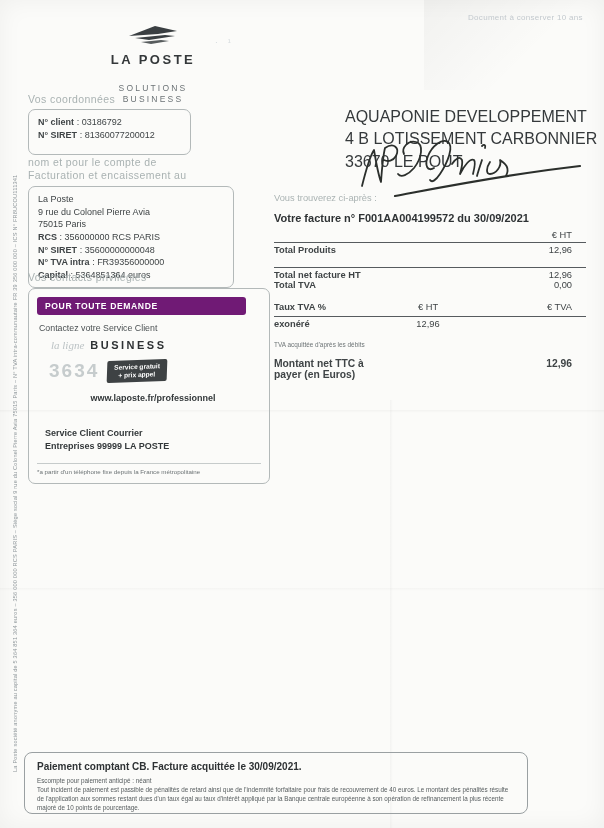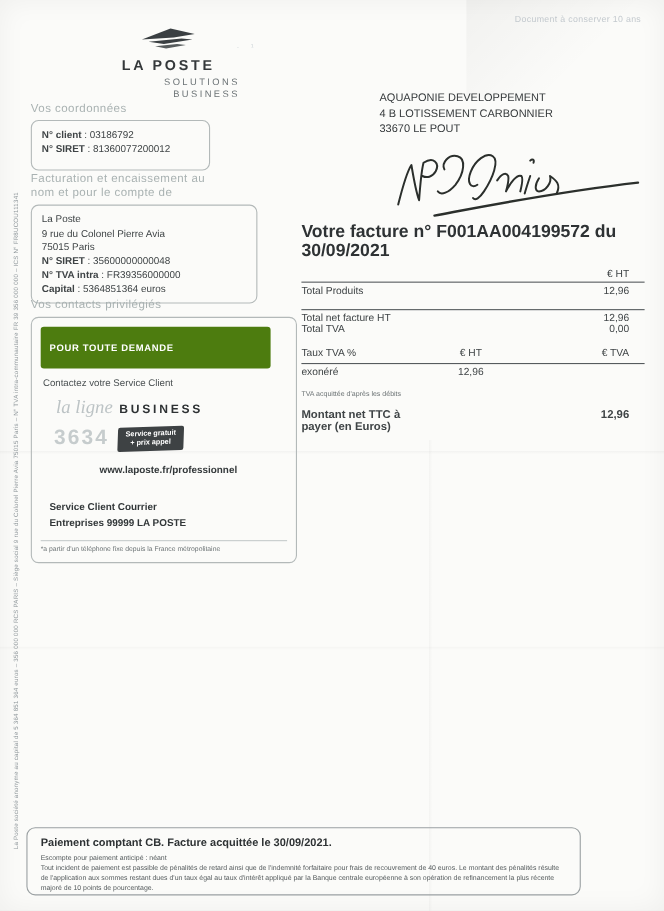--- a/index.html
+++ b/index.html
@@ -31,67 +31,67 @@
   .side-note {
     position:absolute; left:12px; top:772px; width:678px; height:10px;
     transform:rotate(-90deg); transform-origin:left top;
     font-size:5.6px; color:#8f979b; white-space:nowrap; letter-spacing:.2px;
   }
 
   
   .logo-wrap { position:absolute; left:88px; top:24px; width:130px; text-align:center; }
   .logo-bird { display:block; margin:0 auto 6px auto; }
   .logo-brand { font-size:13px; font-weight:bold; letter-spacing:2.5px; color:#34383a; }
-  .logo-sub { font-size:8.5px; letter-spacing:2.2px; color:#6c7376; line-height:1.35; margin-top:2px;text-align:right; }
+  .logo-sub { font-size:8.5px; letter-spacing:2.2px; color:#6c7376; line-height:1.35; margin-top:16px; }
 
   
   .section-title { font-size:10.5px; color:#a9b2b2; letter-spacing:.4px; }
   .panel {
     border:1px solid #b3b9b9; border-radius:7px; background:transparent;
     padding:6px 9px; font-size:9px; line-height:1.4; color:#3f4446;
   }
   .sec-coord { position:absolute; left:28px; top:93px; width:163px; }
   .sec-coord .panel { margin-top:4px; min-height:32px; }
   .sec-fact { position:absolute; left:28px; top:156px; width:206px; }
   .sec-fact .section-title { line-height:1.25; }
   .sec-fact .panel { margin-top:4px; }
   .sec-contacts { position:absolute; left:28px; top:271px; width:242px; }
   .sec-contacts .panel { margin-top:5px; padding:8px 8px 6px 8px; }
   .lbl { font-weight:bold; }
 
   .banner {
-    background:#4d7c0f; color:#fff; font-weight:bold; font-size:8.6px; letter-spacing:.6px;
-    padding:13px 8px; border-radius:3px; width:86%;
+    background:#701a75; color:#fff; font-weight:bold; font-size:8.6px; letter-spacing:.6px;
+    padding:3px 8px; border-radius:3px; width:86%;
   }
   .contact-line { font-size:8.8px; color:#4a5052; margin:7px 0 4px 2px; }
   .brandline { display:flex; align-items:baseline; gap:6px; margin-left:14px; }
-  .script-logo { font-family:"Liberation Serif","DejaVu Serif",serif; font-style:italic; font-size:17px; color:#bcc3c5; }
+  .script-logo { font-family:"Liberation Serif","DejaVu Serif",serif; font-style:italic; font-size:11px; color:#bcc3c5; }
   .business { font-weight:bold; font-size:11px; letter-spacing:2.5px; color:#2e3234; }
   .phoneline { display:flex; align-items:center; gap:8px; margin:4px 0 2px 12px; }
   .phone-number { font-size:19px; font-weight:bold; color:#c6cccd; letter-spacing:2px; }
   .badge {
     background:#3e4244; color:#fff; font-size:6.6px; font-weight:bold; line-height:1.25;
     padding:3px 7px; border-radius:2px; transform:rotate(-2deg) skewX(-4deg); text-align:center;
   }
   .website { font-weight:bold; font-size:9px; margin:8px 0 0 8px; color:#33383a;text-align:center; }
   .service-lines { font-weight:bold; font-size:9px; margin:22px 0 0 8px; line-height:1.5; color:#33383a; }
   .footnote { font-size:6.2px; color:#6b7274; border-top:1px solid #c6cbcb; margin-top:9px; padding-top:4px; }
 
   
-  .recipient { position:absolute; left:345px; top:83px; font-size:10px; line-height:1.4; color:#35393b; }
+  .recipient { position:absolute; left:345px; top:106px; font-size:16px; line-height:1.4; color:#35393b; }
 
   
   .signature { position:absolute; left:348px; top:128px; }
 
   
   .invoice { position:absolute; left:274px; top:193px; width:312px; }
   .intro { font-size:9.3px; color:#aab3b3; }
-  .inv-title { font-size:16px; font-weight:bold; color:#2e3234; margin-top:9px; }
+  .inv-title { font-size:11px; font-weight:bold; color:#2e3234; margin-top:9px; }
   .trow { display:flex; align-items:baseline; font-size:9.3px; }
-  .trow .c1 { flex:1; }
+  .trow .c1 { flex:1;font-weight:bold; }
   .trow .c2 { width:120px; text-align:center; }
   .trow .c3 { width:84px; text-align:right; padding-right:14px; }
   .rule { border-top:1.4px solid #565b5e; margin:2px 0; }
   .mt4{margin-top:4px;} .mt6{margin-top:6px;} .mt14{margin-top:12px;}
   .tva-note { font-size:6.4px; color:#6d7476; margin-top:12px; }
   .bold { font-weight:bold; }
   .montant { font-size:10.3px; margin-top:10px; }
 
   
   .footer-box {
@@ -130,27 +130,28 @@
   <div class="sec-coord">
     <div class="section-title">Vos coordonnées</div>
     <div class="panel">
       <div><span class="lbl">N° client</span> <span>: 03186792</span></div>
       <div><span class="lbl">N° SIRET</span> <span>: 81360077200012</span></div>
     </div>
   </div>
 
   <div class="sec-fact">
     <div class="section-title">
+      <div>nom et pour le compte de</div>
       <div>Facturation et encaissement au</div>
-      <div>nom et pour le compte de</div>
     </div>
     <div class="panel">
       <div>La Poste</div>
       <div>9 rue du Colonel Pierre Avia</div>
       <div>75015 Paris</div>
+      <div><span class="lbl">RCS</span> <span>: 356000000 RCS PARIS</span></div>
       <div><span class="lbl">N° SIRET</span> <span>: 35600000000048</span></div>
       <div><span class="lbl">N° TVA intra</span> <span>: FR39356000000</span></div>
       <div><span class="lbl">Capital</span> <span>: 5364851364 euros</span></div>
     </div>
   </div>
 
   <div class="sec-contacts">
     <div class="section-title">Vos contacts privilégiés</div>
     <div class="panel">
       <div class="banner">POUR TOUTE DEMANDE</div>
@@ -188,20 +189,21 @@
       <path d="M86 40 C80 44 76 38 80 28 C84 18 94 10 100 14 C106 18 100 34 92 46 C88 52 84 55 82 52"></path>
       <path d="M104 36 C108 30 112 28 114 32 C115 36 113 42 112 46 C116 38 122 30 126 32 C128 34 126 42 125 46"></path>
       <path d="M134 18 C136 16 138 17 137 20"></path>
       <path d="M134 32 C132 38 130 44 129 48"></path>
       <path d="M142 34 C138 40 138 46 142 46 C148 46 154 38 152 32 C158 36 162 40 158 48"></path>
       <path d="M47 68 C90 60 160 46 232 38" stroke-width="2.2"></path>
     </g>
   </svg>
 
   <div class="invoice">
+    <div class="intro">Vous trouverez ci-après :</div>
     <div class="inv-title">Votre facture n° F001AA004199572 du 30/09/2021</div>
 
     <div class="trow mt6">
       <span class="c1"></span>
         <span class="c2"></span>
       <span class="c3">€ HT</span>
     </div>
     <div class="rule"></div>
     <div class="trow">
       <span class="c1">Total Produits</span>

